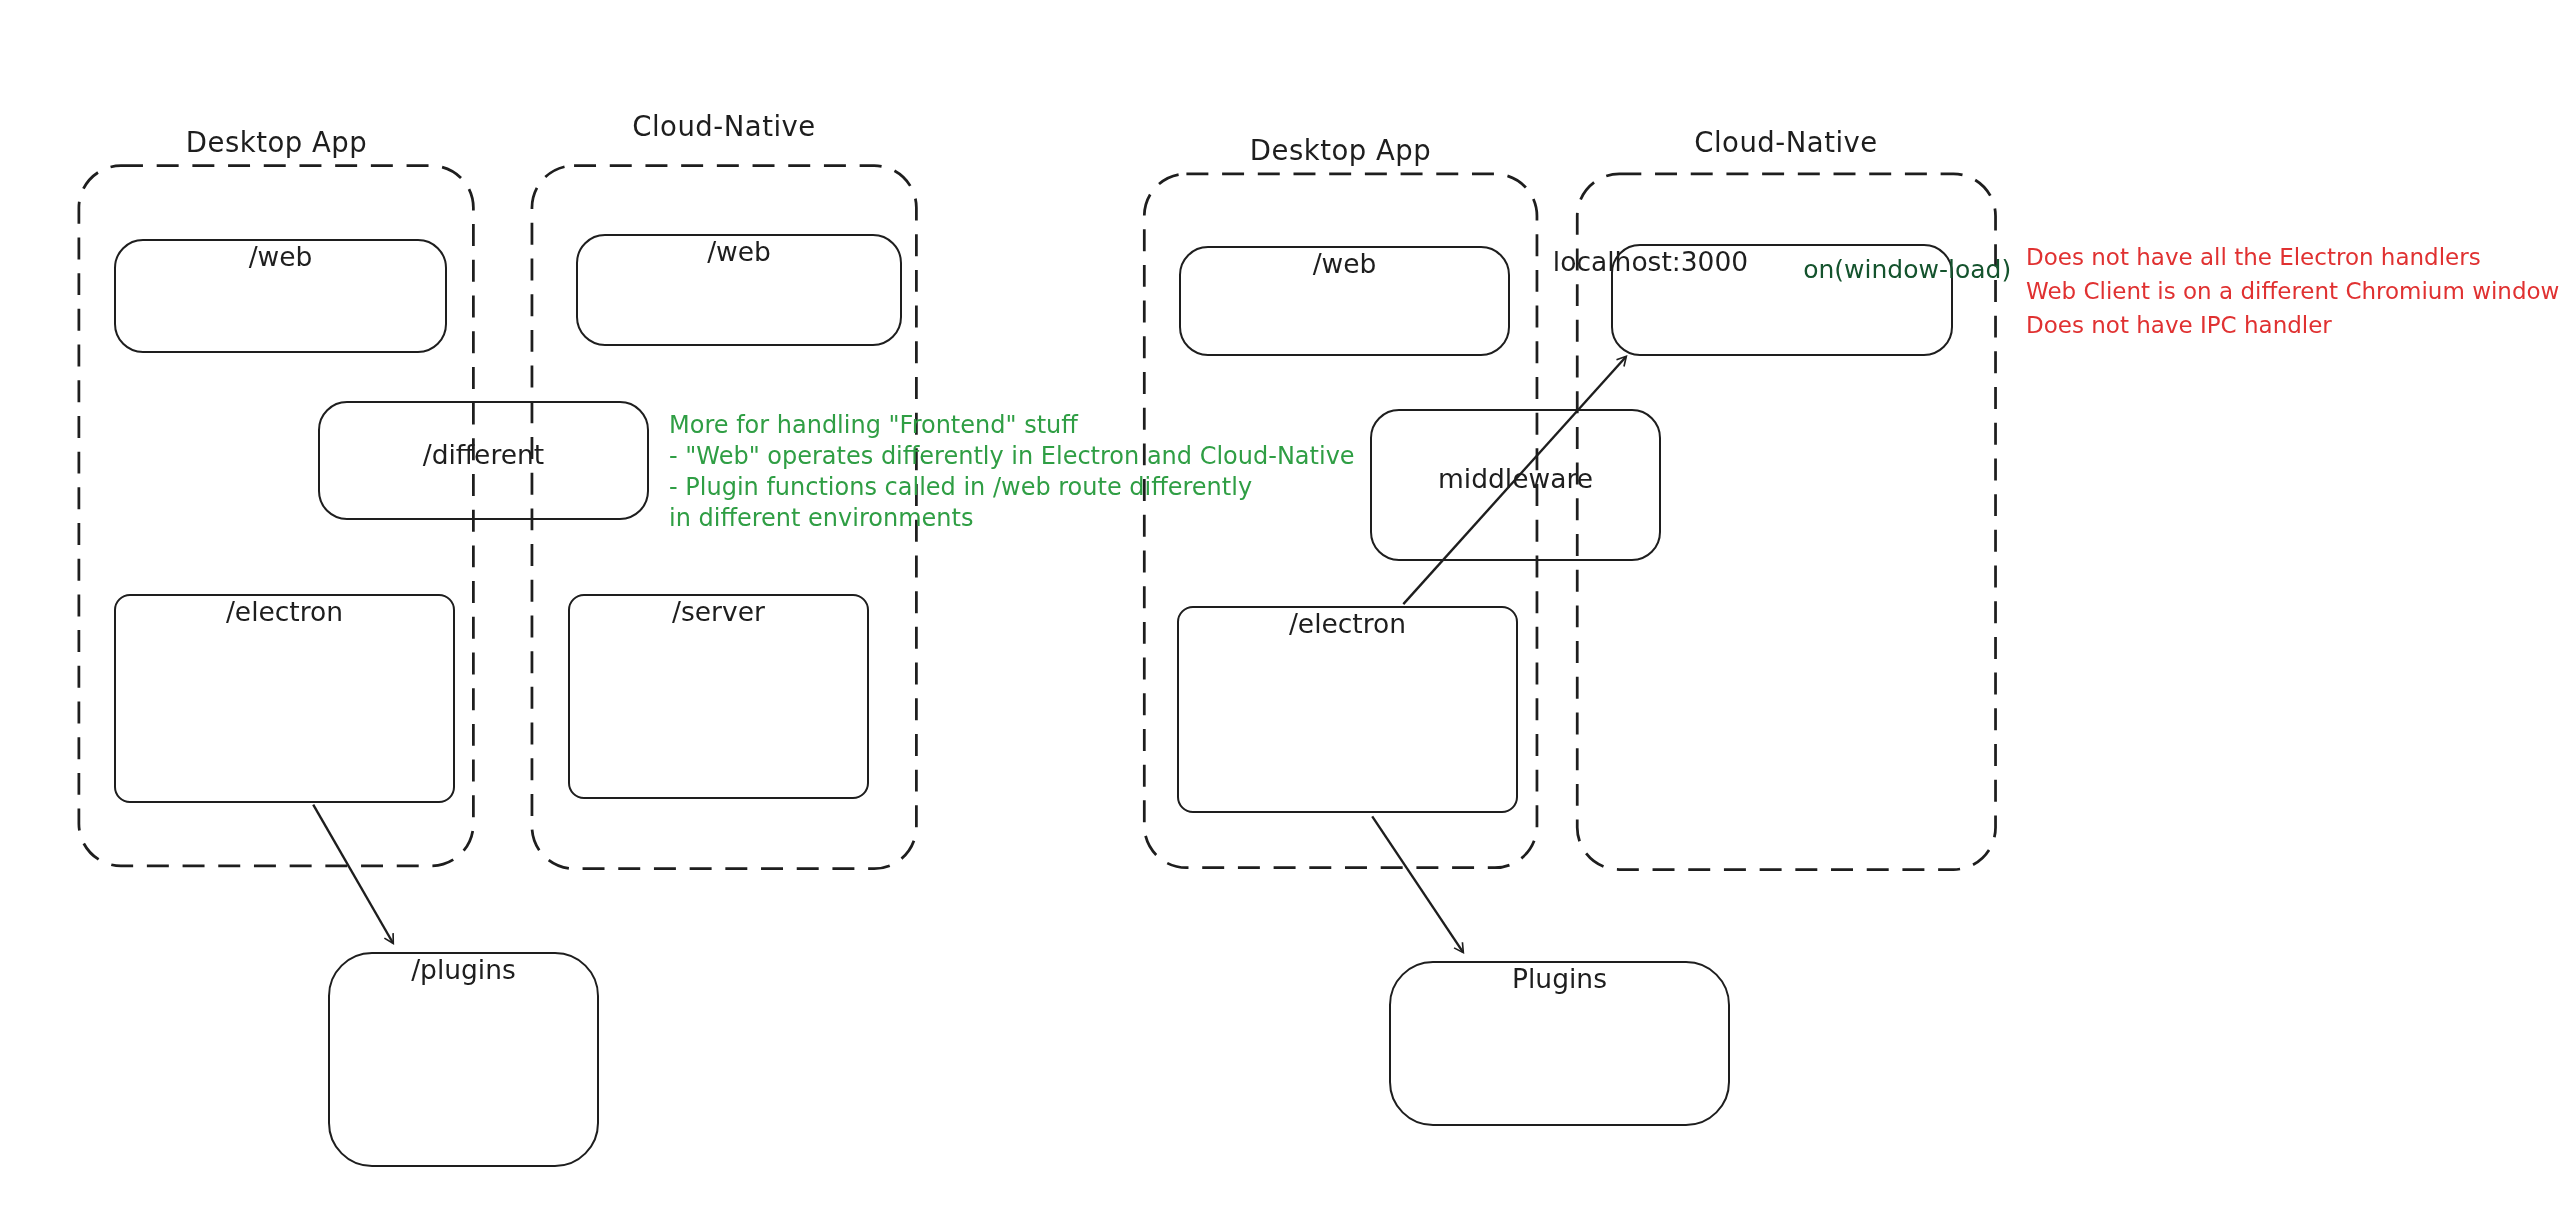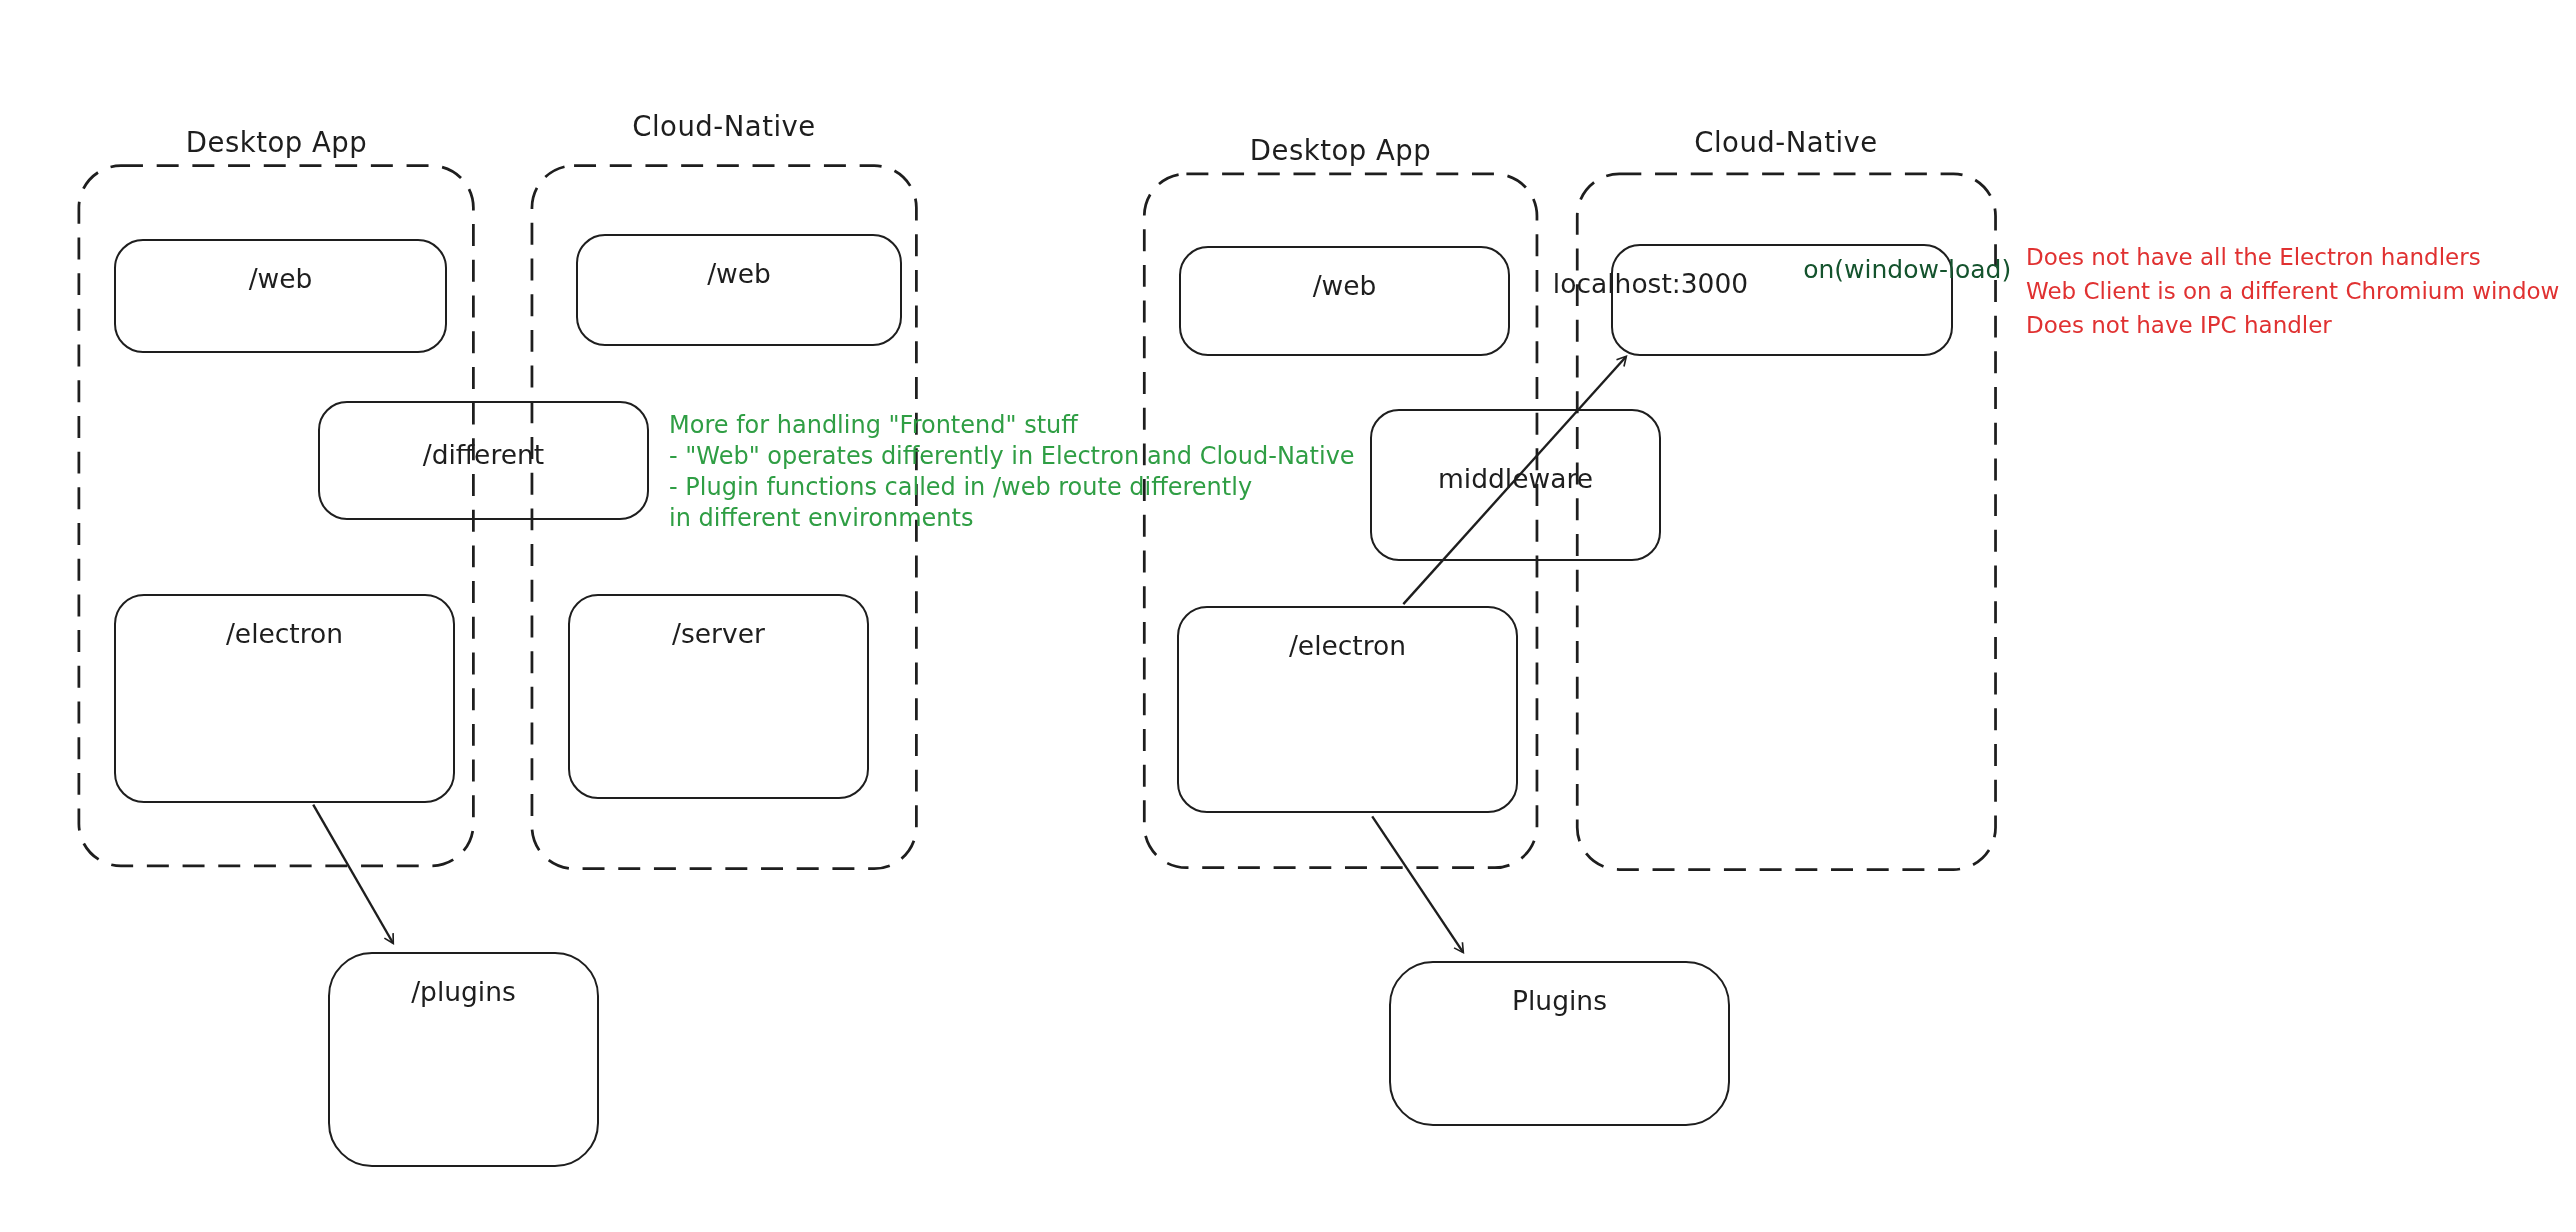--- a/index.html
+++ b/index.html
@@ -26,27 +26,26 @@
     border:2.4px solid #1e1e1e;
     background:transparent;
     box-sizing:border-box;
     display:flex;
     justify-content:center;
     align-items:flex-start;
   }
   .box .node-label{
     font-size:26.5px;
     color:#1e1e1e;
-    padding-top:22px;
     white-space:nowrap;
   }
   .box.center-label{align-items:center;}
   .box.center-label .node-label{padding-top:0;padding-bottom:13px;}
   .r32{border-radius:29px;}
-  .r40{border-radius:30px;}
+  .r40{border-radius:16px;}
   .r45{border-radius:44px;}
   .red-text{color:#e03131;}
   .localhost-box{align-items:flex-start;}
   .localhost-sub{
     font-size:25px;
     color:#14532d;
     margin-top:9.2px;
     padding-left:55px;
     white-space:nowrap;
   }

